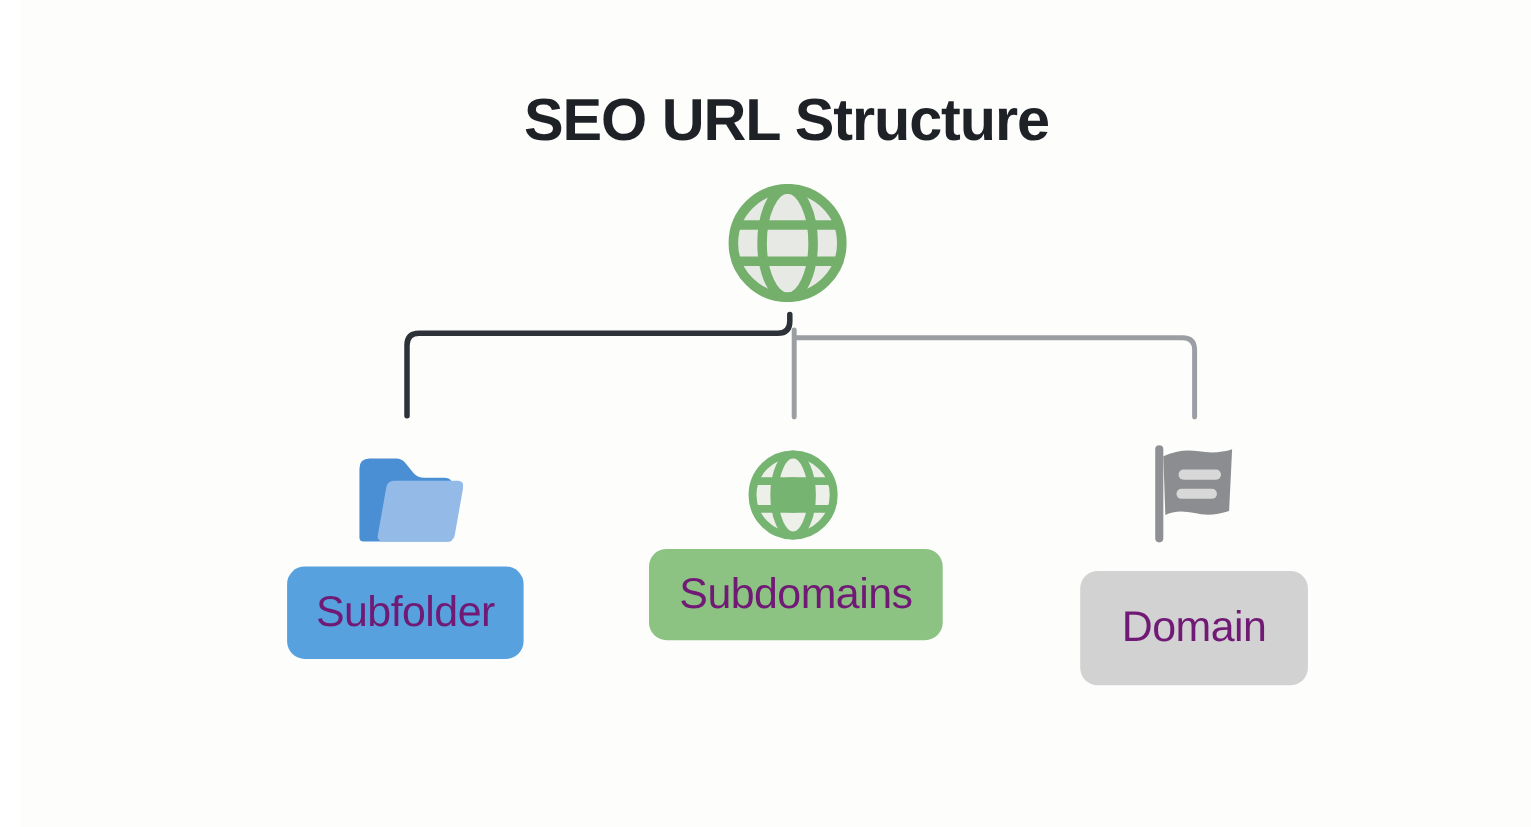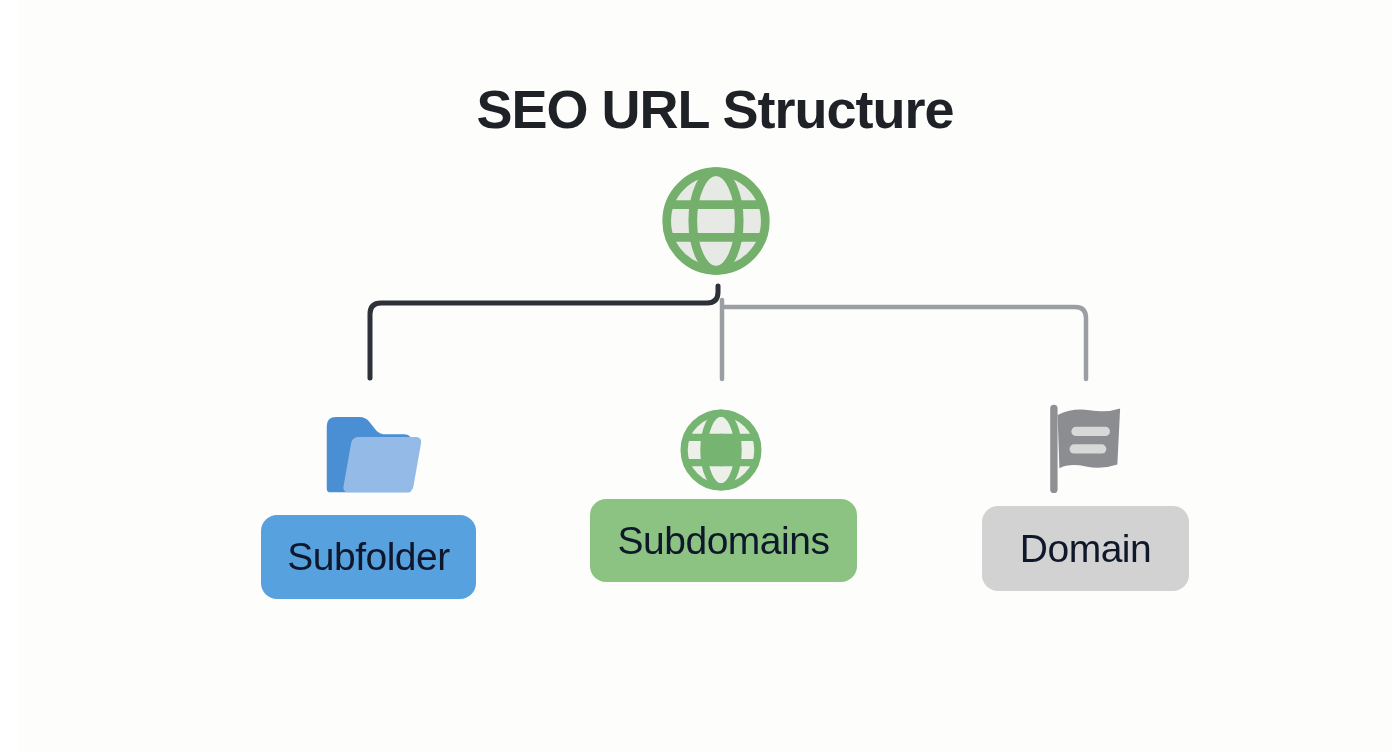--- a/index.html
+++ b/index.html
@@ -36,26 +36,26 @@
   .small-globe-box { left: 657px; top: 404px; width: 90px; height: 92px; }
   .flag-icon-box  { left: 1024px; top: 402px; width: 88px; height: 92px; }
   .node-label {
     position: absolute;
     display: flex;
     align-items: center;
     justify-content: center;
     border-radius: 16px;
     font-size: 39px;
     font-weight: 500;
-    color: #0f172a;
+    color: #701a75;
     letter-spacing: -0.5px;
   }
   .label-subfolder  { left: 242px; top: 515px; width: 215px; height: 84px; }
   .label-subdomains { left: 571px; top: 499px; width: 267px; height: 83px; }
-  .label-domain     { left: 963px; top: 506px; width: 207px; height: 85px; }
+  .label-domain     { left: 963px; top: 519px; width: 207px; height: 104px; }
 </style>
 </head>
 <body>
 
 <div class="canvas">
 
   <h1 class="title">SEO URL Structure</h1>
 
   <svg class="connector-layer" viewBox="0 0 1392 752" aria-hidden="true">
     <path d="M 351 378 L 351 314 Q 351 303 362 303 L 688 303 Q 699 303 699 292 L 699 286" fill="none" stroke="#2d3138" stroke-width="5" stroke-linecap="round"></path>

